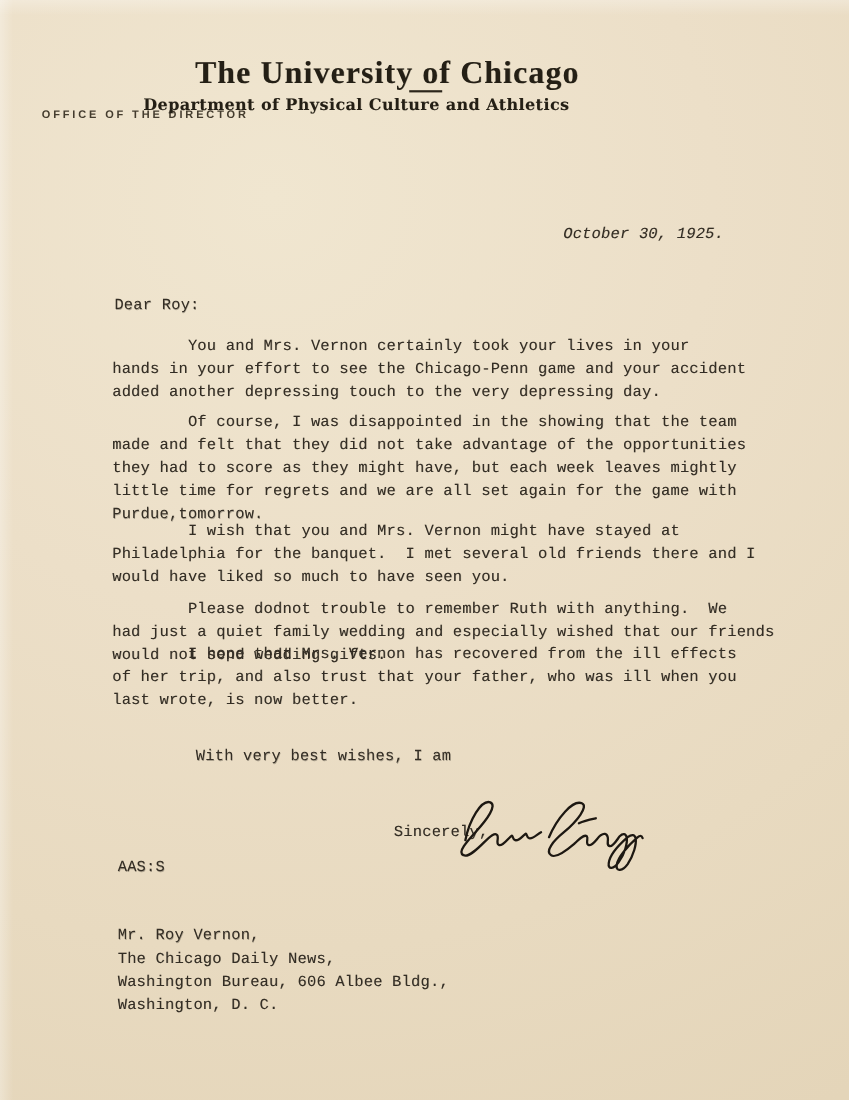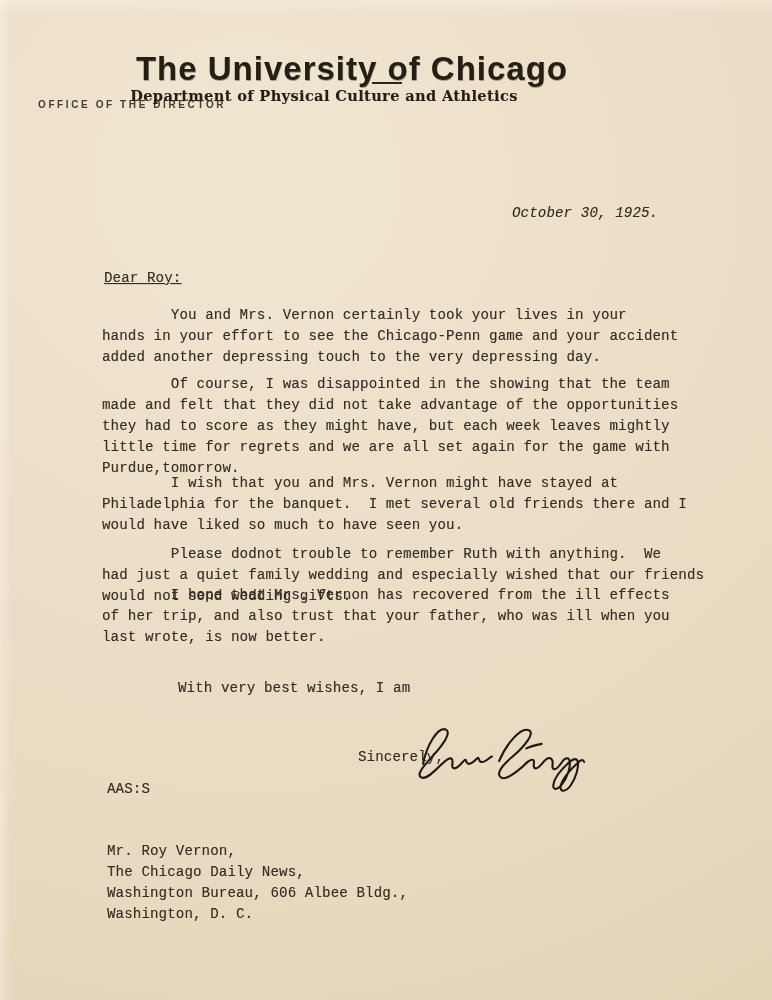--- a/index.html
+++ b/index.html
@@ -23,23 +23,23 @@
     font-size: 14px;
     line-height: 21px;
     white-space: pre;
     letter-spacing: 0.2px;
     text-shadow: 0.4px 0.4px 0.4px rgba(51,45,36,0.35);
   }
   .letterhead-title {
     position: absolute;
     top: 50px; left: 0; width: 704px;
     text-align: center;
-    font-family: Liberation Sans, sans-serif;
+    font-family: Liberation Serif, serif;
     font-weight: bold;
-    font-size: 33px;
+    font-size: 29px;
     color: #241f15;
     letter-spacing: 1px;
     text-shadow: 0.5px 0.5px 0 rgba(36,31,21,0.35);
   }
   .letterhead-rule {
     position: absolute;
     top: 82px; left: 372px;
     width: 30px; height: 2px;
     background: #2c261b;
   }
@@ -82,21 +82,21 @@
 
 <div class="paper">
 
   <div class="office-label">OFFICE OF THE DIRECTOR</div>
   <div class="letterhead-title">The University of Chicago</div>
   <div class="letterhead-rule"></div>
   <div class="letterhead-subtitle">Department of Physical Culture and Athletics</div>
 
   <div class="type" style="left:512px; top:203px;font-style:italic;">October 30, 1925.</div>
 
-  <div class="type" style="left:104px; top:268px;text-decoration:underline;">Dear Roy:</div>
+  <div class="type" style="left:104px; top:268px;">Dear Roy:</div>
 
   <div class="type" style="left:102px; top:305px;">        You and Mrs. Vernon certainly took your lives in your
 hands in your effort to see the Chicago-Penn game and your accident
 added another depressing touch to the very depressing day.</div>
   <div class="type" style="left:102px; top:374px;">        Of course, I was disappointed in the showing that the team
 made and felt that they did not take advantage of the opportunities
 they had to score as they might have, but each week leaves mightly
 little time for regrets and we are all set again for the game with
 Purdue,tomorrow.</div>
   <div class="type" style="left:102px; top:473px;">        I wish that you and Mrs. Vernon might have stayed at

